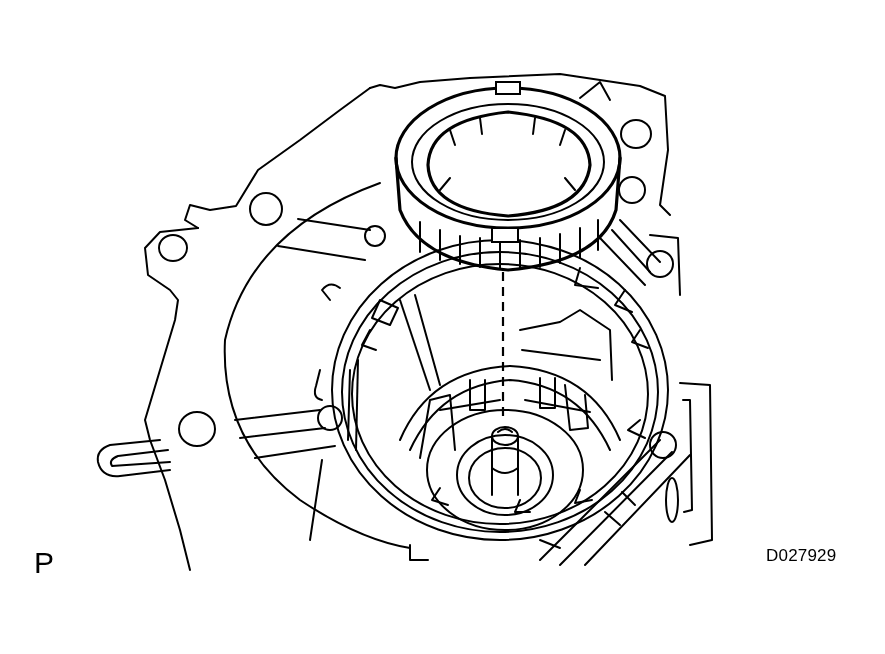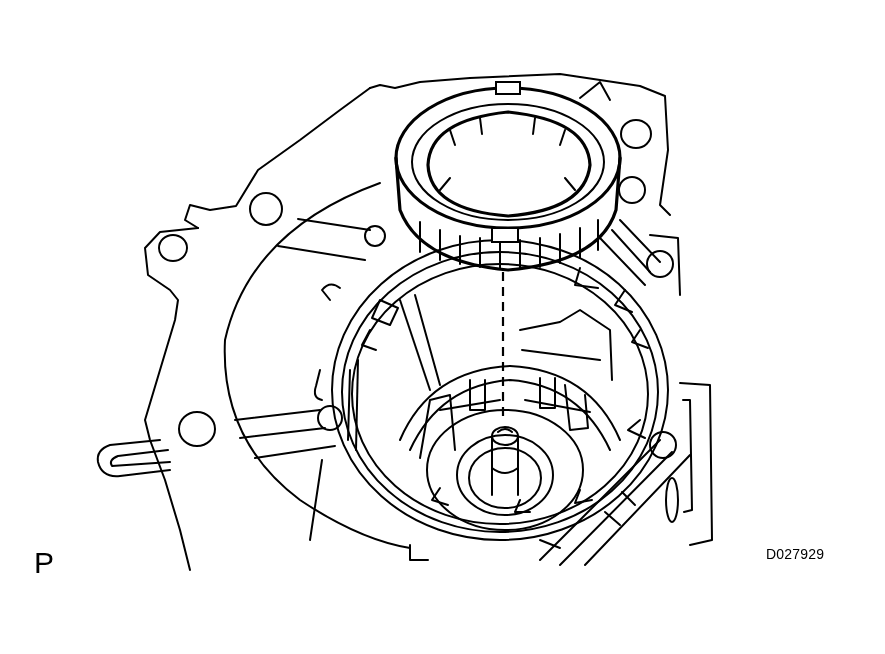--- a/index.html
+++ b/index.html
@@ -1,19 +1,19 @@
 <!DOCTYPE html>
 <html><head>
 <meta charset="utf-8">
 <style>
   html,body{margin:0;padding:0;background:#ffffff;}
   body{width:885px;height:654px;position:relative;overflow:hidden;font-family:"Liberation Sans",sans-serif;}
   .canvas{position:absolute;left:0;top:0;width:885px;height:654px;}
   .label-p{position:absolute;left:34px;top:548px;font-size:30px;color:#000;font-family:"Liberation Sans",sans-serif;line-height:1;}
-  .label-code{position:absolute;left:766px;top:547px;font-size:14px;color:#000;font-family:"Liberation Sans",sans-serif;line-height:1;letter-spacing:0.2px;}
+  .label-code{position:absolute;left:766px;top:547px;font-size:17px;color:#000;font-family:"Liberation Sans",sans-serif;line-height:1;letter-spacing:0.2px;}
   svg .ln{fill:none;stroke:#000;stroke-width:2;stroke-linecap:round;stroke-linejoin:round;}
   svg .th{fill:none;stroke:#000;stroke-width:3.2;stroke-linecap:round;stroke-linejoin:round;}
   svg .fw{fill:#fff;stroke:#000;stroke-width:2;}
   svg .dash{fill:none;stroke:#000;stroke-width:2.2;stroke-dasharray:9 6;}
 </style>
 </head>
 <body>
 
 <div class="canvas">
   <svg width="885" height="654" viewBox="0 0 885 654">

